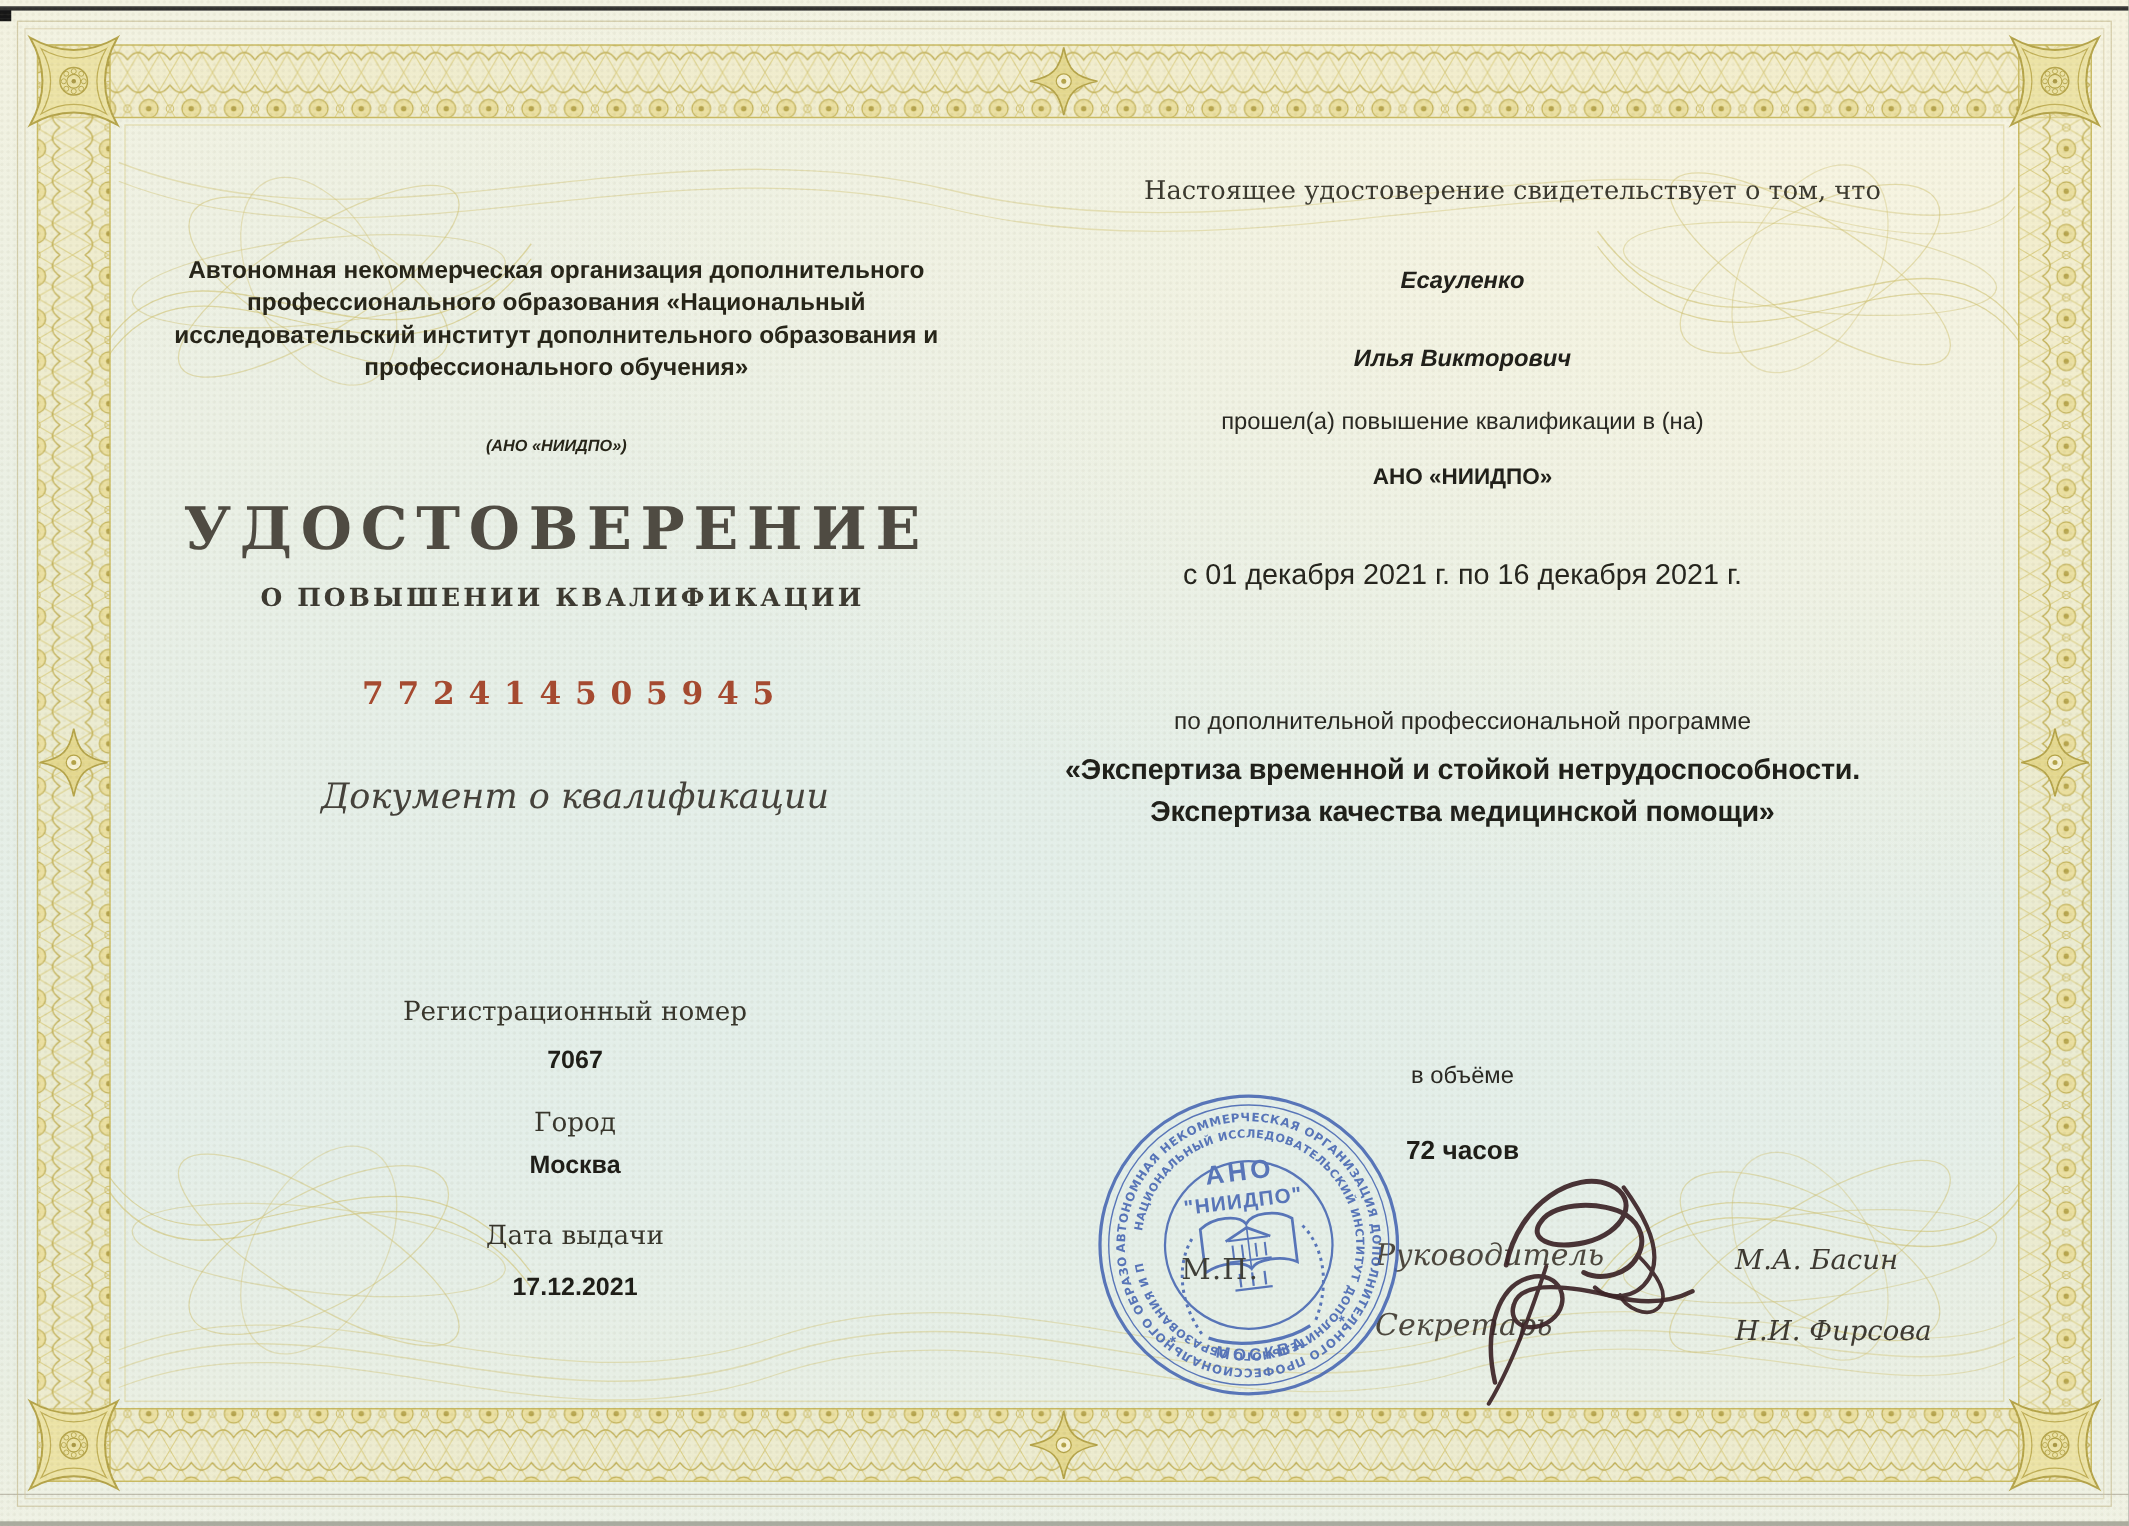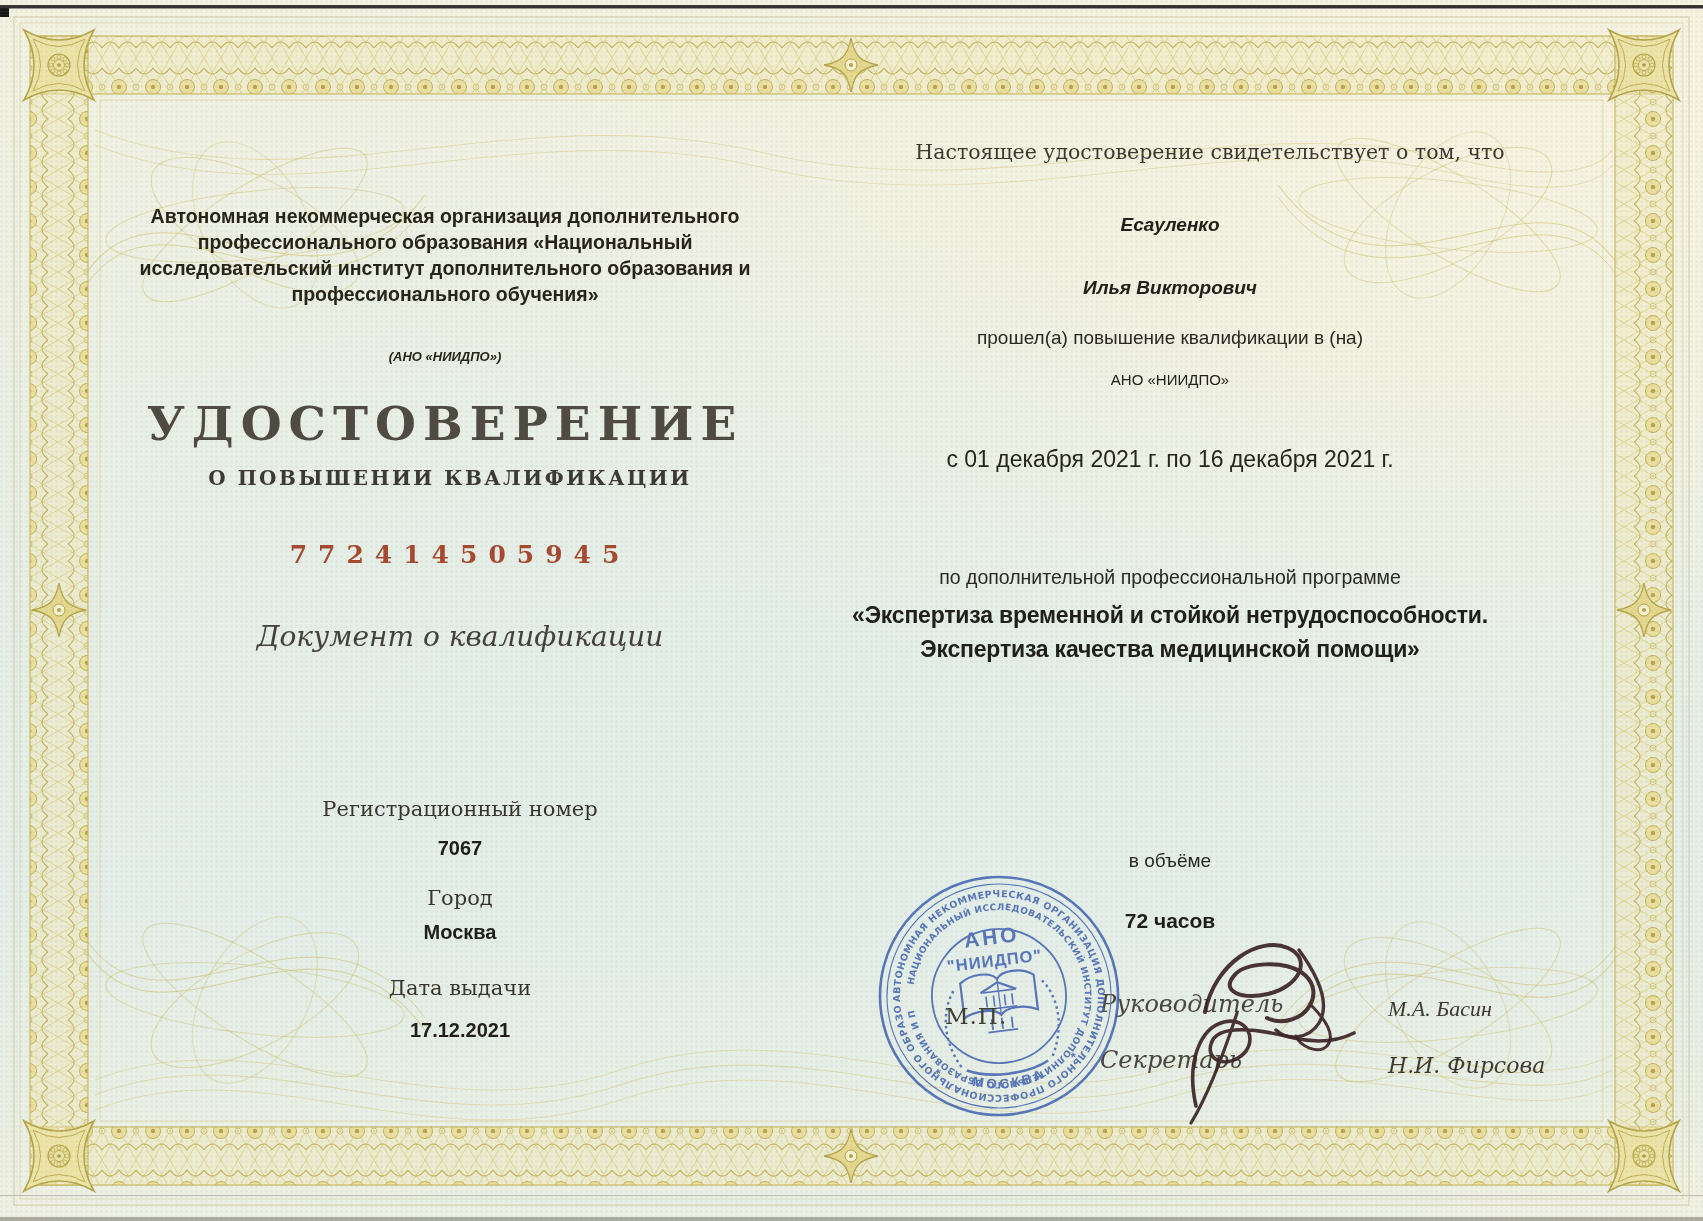--- a/index.html
+++ b/index.html
@@ -30,21 +30,21 @@
   .org-abbr{font-size:13px;font-weight:700;color:#272519;font-style:italic;}
   .cert-title{font-size:47px;font-weight:700;letter-spacing:7px;color:#4f4b42;}
   .cert-subtitle{font-size:20px;font-weight:700;letter-spacing:2.5px;color:#3d3a31;}
   .blank-number{font-size:25px;font-weight:600;letter-spacing:11px;color:#a54a30;}
   .doc-kind{font-size:28px;font-style:italic;color:#45423b;}
   .label-serif{font-size:21px;color:#38362c;}
   .value-bold{font-size:20px;font-weight:700;color:#1f1e18;}
   .intro{font-size:20.5px;color:#3b392f;}
   .person{font-size:19px;font-weight:700;font-style:italic;color:#21201a;}
   .plain{font-size:19px;color:#2a2923;}
-  .org-right{font-size:15px;font-weight:400;color:#21201a;}
+  .org-right{font-size:18px;font-weight:700;color:#21201a;}
   .period{font-size:23px;color:#26251e;}
   .program-label{font-size:19.5px;color:#2a2923;}
   .program{font-size:23px;font-weight:700;line-height:34px;color:#20201a;letter-spacing:-0.2px;}
   .volume-label{font-size:19px;color:#2a2923;}
   .volume-value{font-size:21px;font-weight:700;color:#1f1e18;}
   .sig-label{font-size:24px;font-style:italic;color:#4c473e;}
   .sig-name{font-size:22px;font-style:italic;color:#3e3a32;}
   .mp{font-size:23px;color:#3f3f38;letter-spacing:1px;}
 </style>
 </head>
@@ -170,21 +170,21 @@
   <div class="t center sans program" style="left:820px;top:598px;width:700px;">
     <span>«Экспертиза временной и стойкой нетрудоспособности.</span><br>
     <span>Экспертиза качества медицинской помощи»</span>
   </div>
   <div class="t center sans program-label" style="left:850px;top:566px;width:640px;">по дополнительной профессиональной программе</div>
   <div class="t center sans volume-label" style="left:850px;top:850px;width:640px;">в объёме</div>
   <div class="t center sans volume-value" style="left:850px;top:909px;width:640px;">72 часов</div>
 
   <div class="t serif sig-label" style="left:1100px;top:990px;">Руководитель</div>
   <div class="t serif sig-label" style="left:1100px;top:1046px;">Секретарь</div>
-  <div class="t serif sig-name" style="left:1388px;top:996px;font-family:Liberation Serif, serif;">М.А. Басин</div>
+  <div class="t serif sig-name" style="left:1388px;top:996px;">М.А. Басин</div>
   <div class="t serif sig-name" style="left:1388px;top:1053px;">Н.И. Фирсова</div>
 
   <svg class="layer" viewBox="0 0 1703 1221">
     <g transform="rotate(-7 999 996)" opacity="0.88">
       <circle cx="999" cy="996" r="119" fill="none" stroke="#4565b2" stroke-width="2.6"></circle>
       <circle cx="999" cy="996" r="112" fill="none" stroke="#4565b2" stroke-width="1.1"></circle>
       <circle cx="999" cy="996" r="67" fill="none" stroke="#4565b2" stroke-width="1.8"></circle>
       <path id="ringPath1" d="M900,996 A99,99 0 1,1 1098,996 A99,99 0 1,1 900,996" fill="none"></path>
       <path id="ringPath2" d="M913,996 A86,86 0 1,1 1085,996 A86,86 0 1,1 913,996" fill="none"></path>
       <text font-size="9.5" font-weight="700" fill="#4565b2" letter-spacing="0.6" font-family="DejaVu Sans, Liberation Sans, sans-serif">

